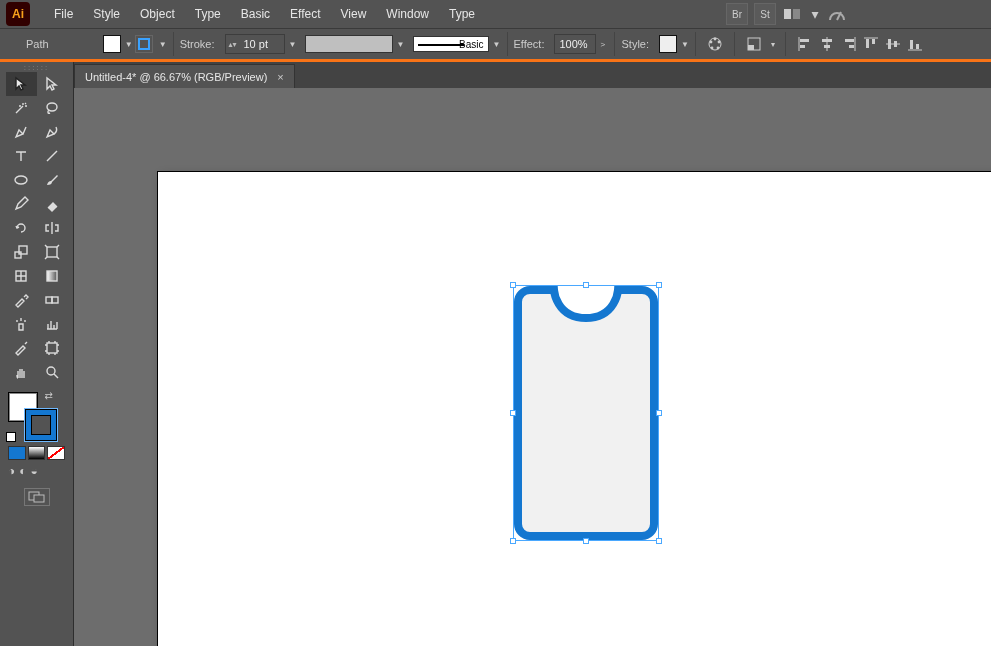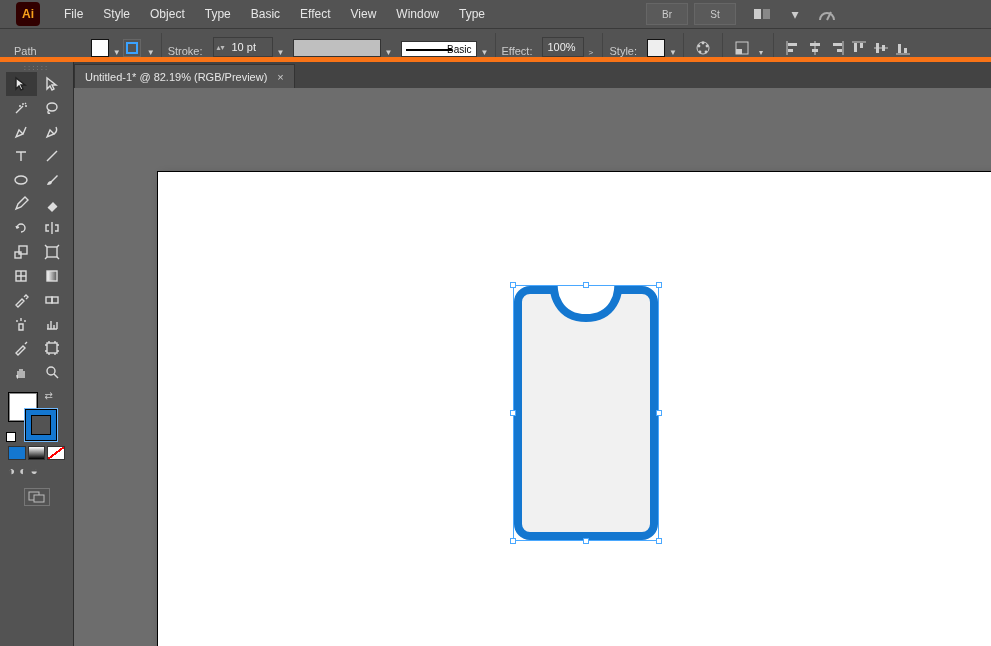--- a/index.html
+++ b/index.html
@@ -1,25 +1,25 @@
 <!DOCTYPE html>
 <html><head>
 <meta charset="utf-8">
 <style>
   * { margin:0; padding:0; box-sizing:border-box; font-family:"Segoe UI",Tahoma,sans-serif; -webkit-user-select:none; user-select:none; }
   html,body{width:991px;height:646px;overflow:hidden;background:#535353;}
   
-  #menubar{height:28px;background:#535353;display:flex;align-items:center;padding-left:16px;gap:0;color:#e6e6e6;font-size:12px;}
+  #menubar{height:28px;background:#535353;display:flex;align-items:center;padding-left:6px;gap:0;color:#e6e6e6;font-size:12px;}
   #app-logo{width:24px;height:24px;background:#310000;border-radius:4px;display:flex;align-items:center;justify-content:center;color:#f9a11b;font-weight:700;font-size:12px;margin-right:14px;}
   .menu-item{padding:4px 10px;cursor:default;}
   .spacer{flex:1;}
-  .menubar-icon{width:42px;height:22px;display:flex;align-items:center;justify-content:center;color:#ccc;font-size:10px;margin:0 3px;border:1px solid #666;background:#5a5a5a;}
+  .menubar-icon{width:22px;height:22px;display:flex;align-items:center;justify-content:center;color:#ccc;font-size:10px;margin:0 3px;border:1px solid #666;background:#5a5a5a;}
   .menubar-icon.noborder{border:none;background:transparent;font-size:14px;}
   
-  #controlbar{height:34px;background:#535353;border-top:1px solid #3a3a3a;border-bottom:5px solid #f97316;display:flex;align-items:flex-end;color:#ddd;font-size:11px;}
+  #controlbar{height:34px;background:#535353;border-top:1px solid #3a3a3a;border-bottom:3px solid #f97316;display:flex;align-items:center;color:#ddd;font-size:11px;padding-left:12px;}
   .ctrl-label{padding:0 10px 0 14px;color:#ccc;}
   .swatch{width:18px;height:18px;background:#fff;border:1px solid #111;}
   .dd-arrow{width:12px;text-align:center;color:#ccc;font-size:8px;padding:0 4px;}
   .mini-btn{width:18px;height:18px;border:1px solid #666;display:flex;align-items:center;justify-content:center;margin:0 2px;}
   .mini-btn.inner::before{content:"";display:block;width:8px;height:8px;border:2px solid #3aa2ff;}
   .ctrl-sep{width:1px;height:24px;background:#444;margin:0 6px;}
   .num-field{display:flex;align-items:center;border:1px solid #3d3d3d;height:20px;background:#535353;}
   .num-field .step{width:14px;font-size:8px;display:flex;flex-direction:column;align-items:center;justify-content:center;color:#bbb;}
   .num-field .val{width:44px;text-align:left;padding:0 4px;color:#eee;font-size:11px;}
   .long-swatch{width:88px;height:18px;background:linear-gradient(#bfbfbf,#bfbfbf);border:1px solid #333;}
@@ -198,21 +198,21 @@
           <rect x="9" y="8" width="3" height="5" fill="#ccc"></rect>
         </svg>
       </div>
   </div>
 </div>
 
 <div class="expand-handle">◂◂</div>
 
 <div id="tabbar">
   <div class="doc-tab">
-    <span>Untitled-1* @ 82.19% (RGB/Preview)</span>
+    <span>Untitled-4* @ 66.67% (RGB/Preview)</span>
     <span class="close">×</span>
   </div>
 </div>
 
 <div id="workspace">
   <div id="artboard">
     <div id="shape-wrap">
       <svg id="shape" viewBox="0 0 144 254">
         <path d="M16 4
                  H40

